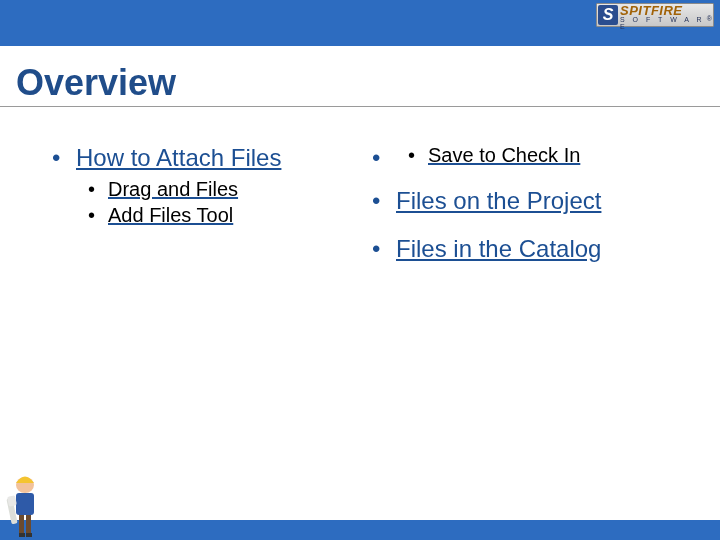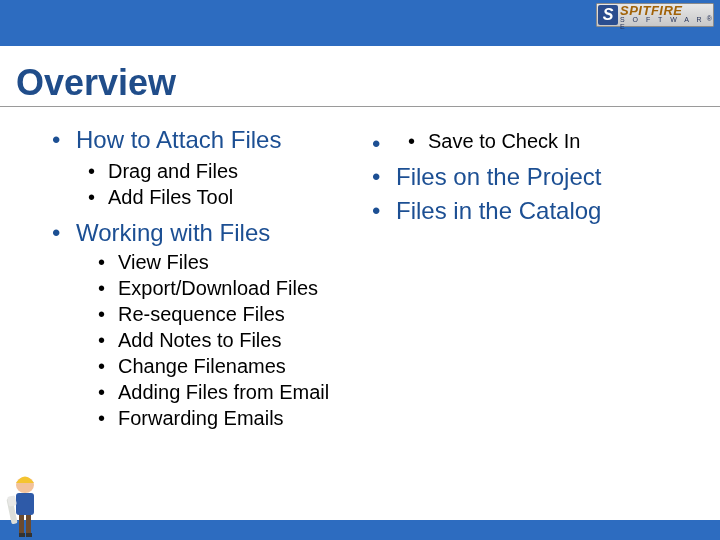--- a/index.html
+++ b/index.html
@@ -12,21 +12,21 @@
   .logo-text { position: absolute; left: 24px; top: 0; font: italic bold 13px Arial; color: #a16207; letter-spacing: 0.5px; }
   .logo-sub  { position: absolute; left: 24px; top: 13px; font: 7px Arial; color: #25335a; letter-spacing: 3px; }
   .logo-r { position: absolute; right: 2px; top: 12px; font: 7px Arial; color: #25335a; }
 
   .title { position: absolute; left: 16px; top: 62px; font: bold 36px Arial; color: #204d8a; }
   .title-underline { position: absolute; left: 0; top: 106px; width: 720px; border-top: 1px solid #9a9a9a; }
 
   .content { position: absolute; left: 52px; top: 124px; width: 640px; display: flex; }
   .col { flex: 1; }
   ul { list-style: none; }
-  .lvl1 > li { color: #1c4f93; font: 24px Arial; padding-left: 24px; position: relative; margin: 2px 0 6px; }
+  .lvl1 > li { color: #1c4f93; font: 24px Arial; padding-left: 24px; position: relative; margin: 20px 0 6px; text-decoration: underline; }
   .lvl1 > li::before { content: "•"; position: absolute; left: 0; top: 0; font-size: 24px; }
   .lvl2 { margin: 6px 0 10px 0; }
   .lvl2 > li { color: #000; font: 20px Arial; padding-left: 32px; position: relative; margin: 3px 0; }
   .lvl2 > li::before { content: "•"; position: absolute; left: 12px; top: 0; }
   .lvl3 { margin: 4px 0 6px 0; }
   .lvl3 > li { color: #000; font: 20px Arial; padding-left: 42px; position: relative; margin: 3px 0; }
   .lvl3 > li::before { content: "•"; position: absolute; left: 22px; top: 0; }
 
   .bottom-bar { position: absolute; left: 0; bottom: 0; width: 720px; height: 20px; background: #2d6cc0; }
 
@@ -53,32 +53,20 @@
   <div class="content">
     <div class="col">
       <ul class="lvl1">
         <li>
           <span>How to Attach Files</span>
           <ul class="lvl2">
             <li>Drag and Files</li>
             <li>Add Files Tool</li>
           </ul>
         </li>
-        <li>
-          <span>Working with Files</span>
-          <ul class="lvl3">
-            <li>View Files</li>
-            <li>Export/Download Files</li>
-            <li>Re-sequence Files</li>
-            <li>Add Notes to Files</li>
-            <li>Change Filenames</li>
-            <li>Adding Files from Email</li>
-            <li>Forwarding Emails</li>
-          </ul>
-        </li>
       </ul>
     </div>
 
     <div class="col">
       <ul class="lvl1">
         <li>
           <ul class="lvl2">
             <li>Save to Check In</li>
           </ul>
         </li>

